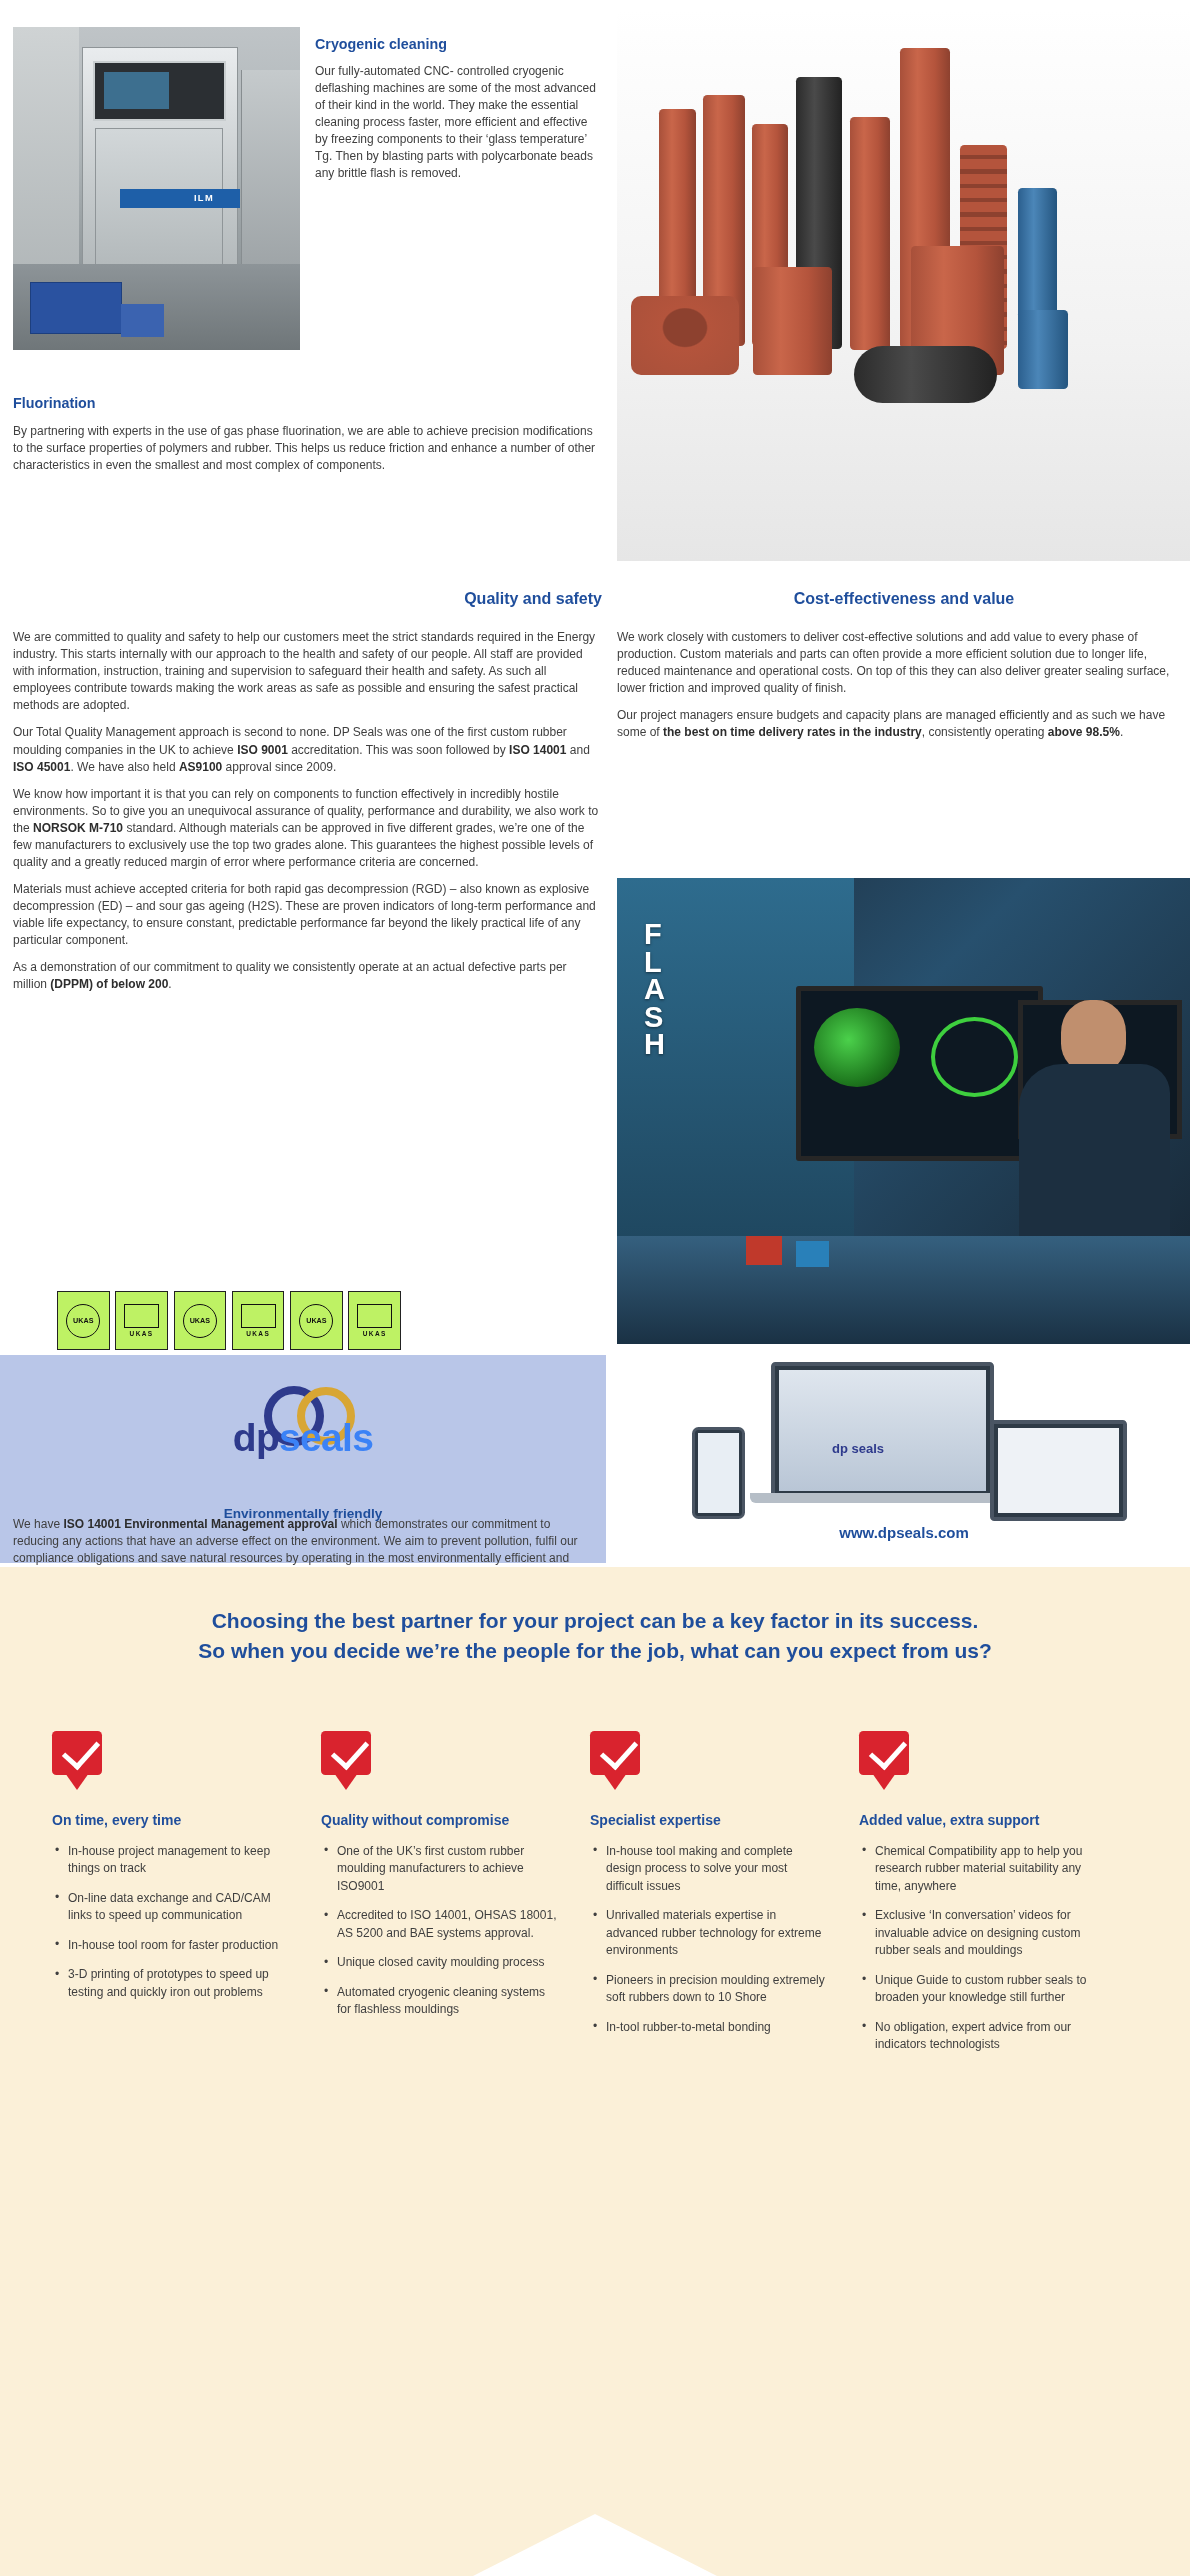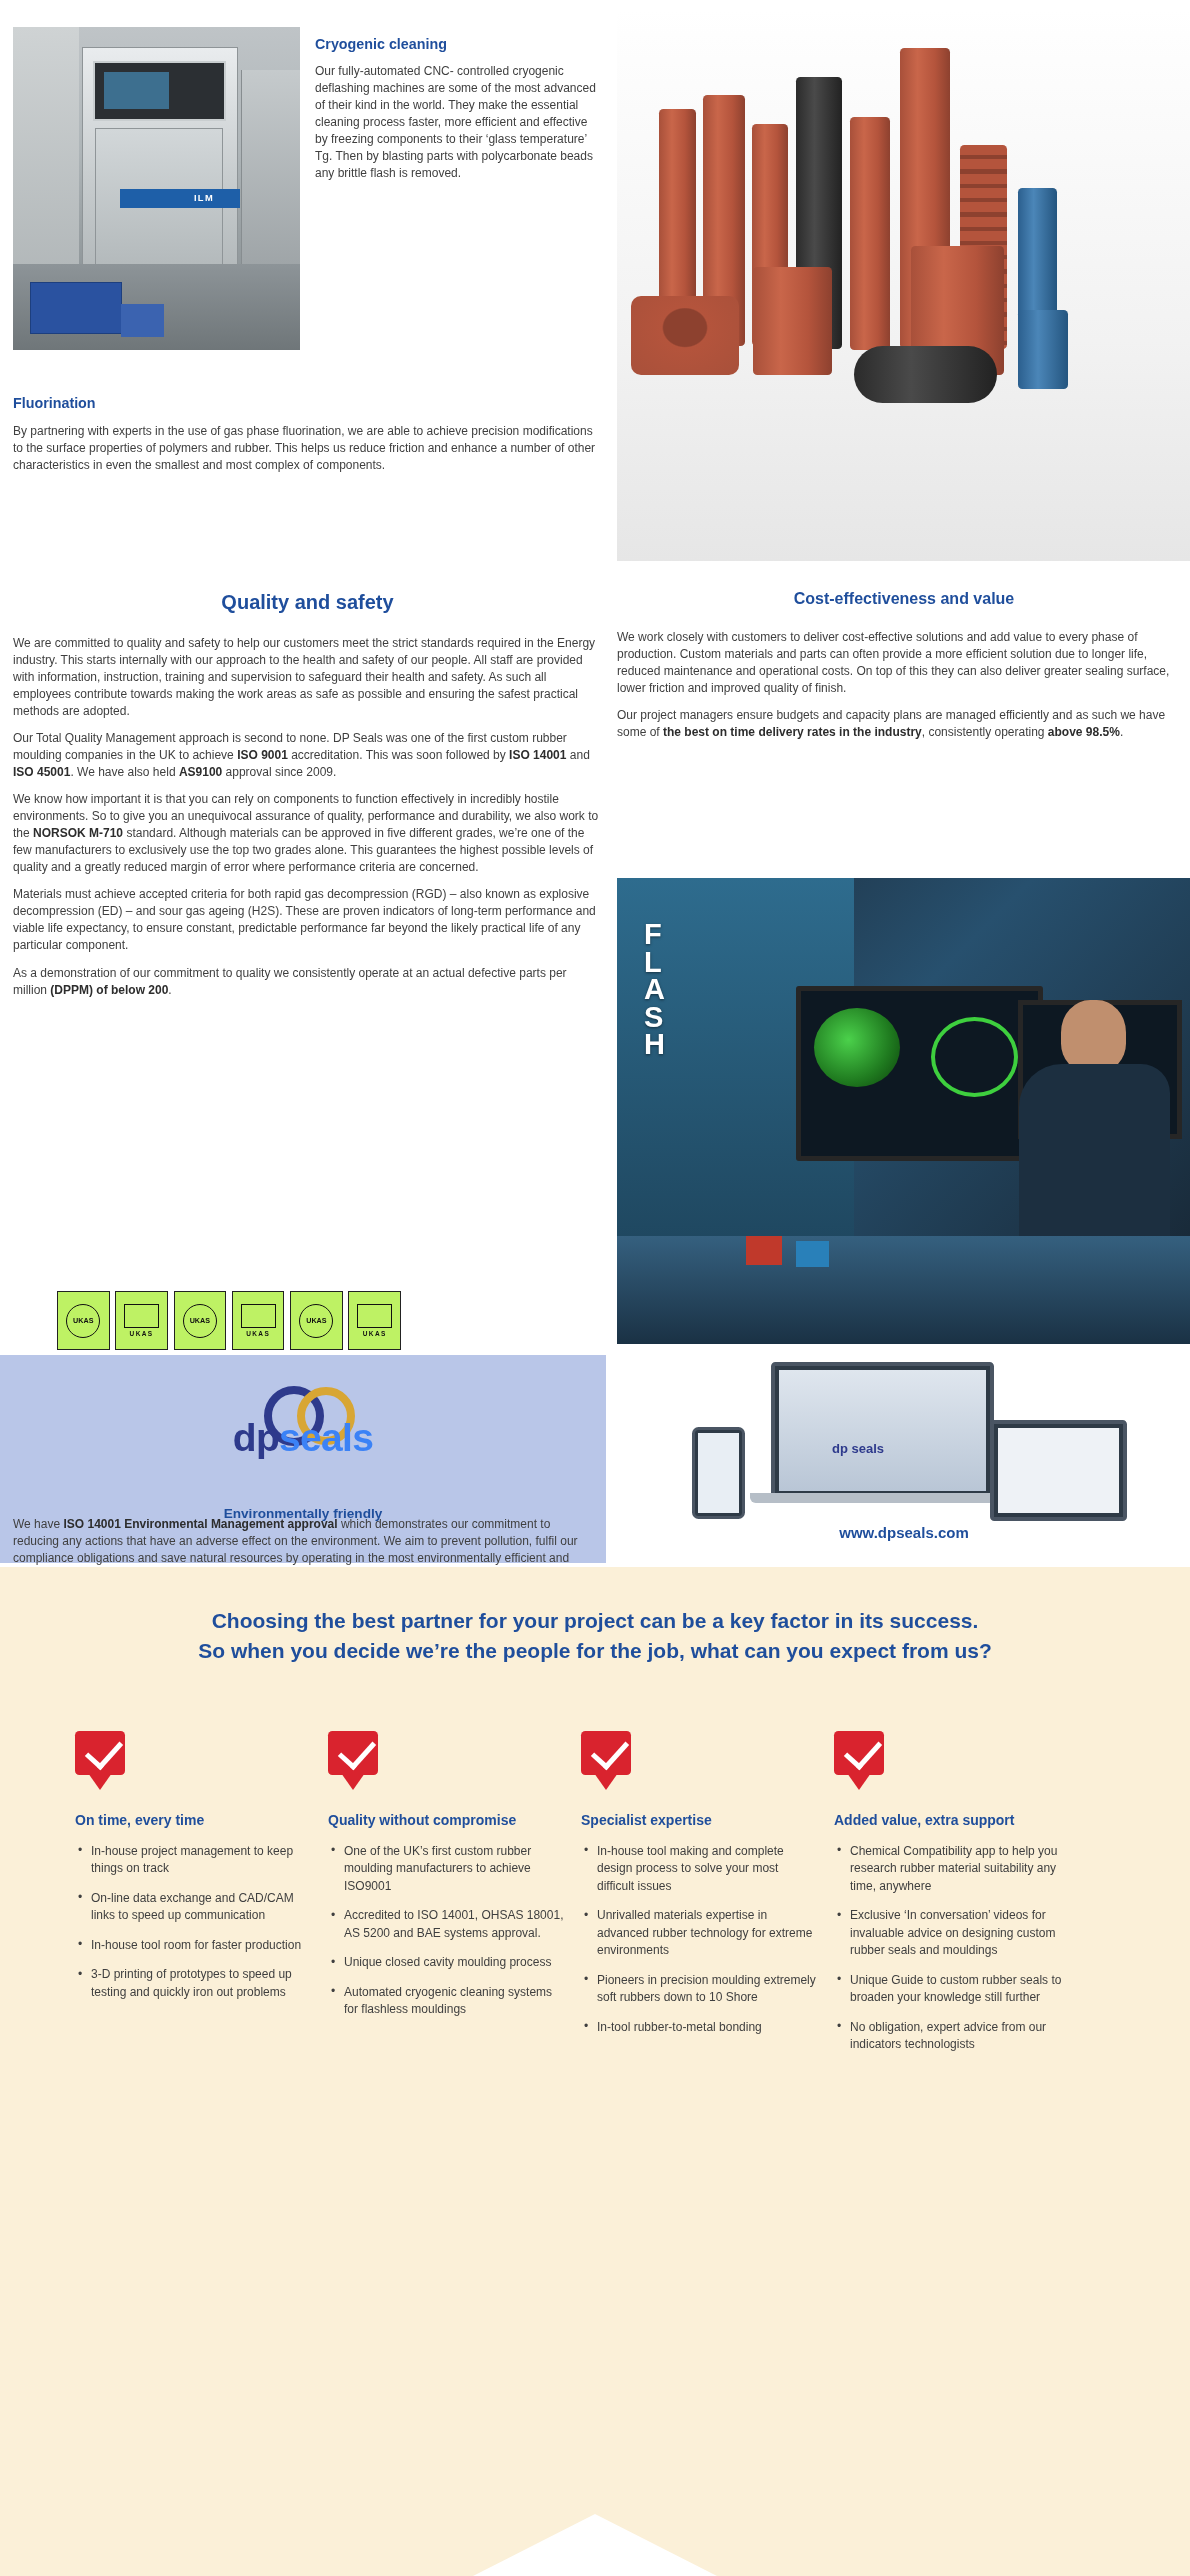--- a/index.html
+++ b/index.html
@@ -222,21 +222,21 @@
   }
   #bottom-panel .notch {
     position:absolute; left:50%; bottom:0; transform:translateX(-50%);
     width:0; height:0; border-left:122px solid transparent;
     border-right:122px solid transparent; border-bottom:62px solid #ffffff;
   }
   .cta-title {
     position:absolute; left:0; top:1606px; width:1190px; text-align:center;
     color:#1f4e9c; font-size:21px; font-weight:bold; line-height:1.45;
   }
-  .col-wrap { position:absolute; left:75px; top:1731px; width:1061px; display:flex; gap:16px; }
+  .col-wrap { position:absolute; left:52px; top:1731px; width:1061px; display:flex; gap:32px; }
   .col { width:237px; }
   .tick-badge { position:relative; width:50px; height:60px; margin-bottom:20px; }
   .tick-badge .shield {
     position:absolute; left:0; top:0; width:50px; height:44px; background:#d9232e; border-radius:4.3px;
   }
   .tick-badge .point {
     position:absolute; left:13px; top:42px; width:0; height:0;
     border-left:12.2px solid transparent; border-right:12.2px solid transparent;
     border-top:17px solid #d9232e;
   }
@@ -255,21 +255,21 @@
   .col li:before {
     content:"•"; position:absolute; left:-13px; top:-0.7px; color:#3f3f3f; font-size:12.2px;
   }
 
   
   #cryo-text { left:315px; top:34px; width:287px; }
   #cryo-text h2 { margin:0 0 8.6px 0; font-size:14.3px; }
   #fluor-block { left:13px; top:393px; width:589px; }
   #fluor-block h2 { margin:0 0 10px 0; font-size:14.3px; }
   #left-col { left:13px; top:588px; width:589px; }
-  #left-col h2 { margin:0 0 18.6px 0; font-size:20px; text-align:center; }
+  #left-col h2 { margin:0 0 18.6px 0; font-size:16px; text-align:right; }
   #right-col { left:617px; top:588px; width:574px; }
   #right-col h2 { margin:0 0 18.6px 0; font-size:16px; text-align:center; }
   #env-text {
     position:absolute; left:13px; top:1516px; width:579px;
   }
   .env-title {
     position:absolute; left:0; top:1506px; width:606px; text-align:center;
     color:#1f4e9c; font-weight:bold; font-size:13.6px;
   }
   .web-url {

